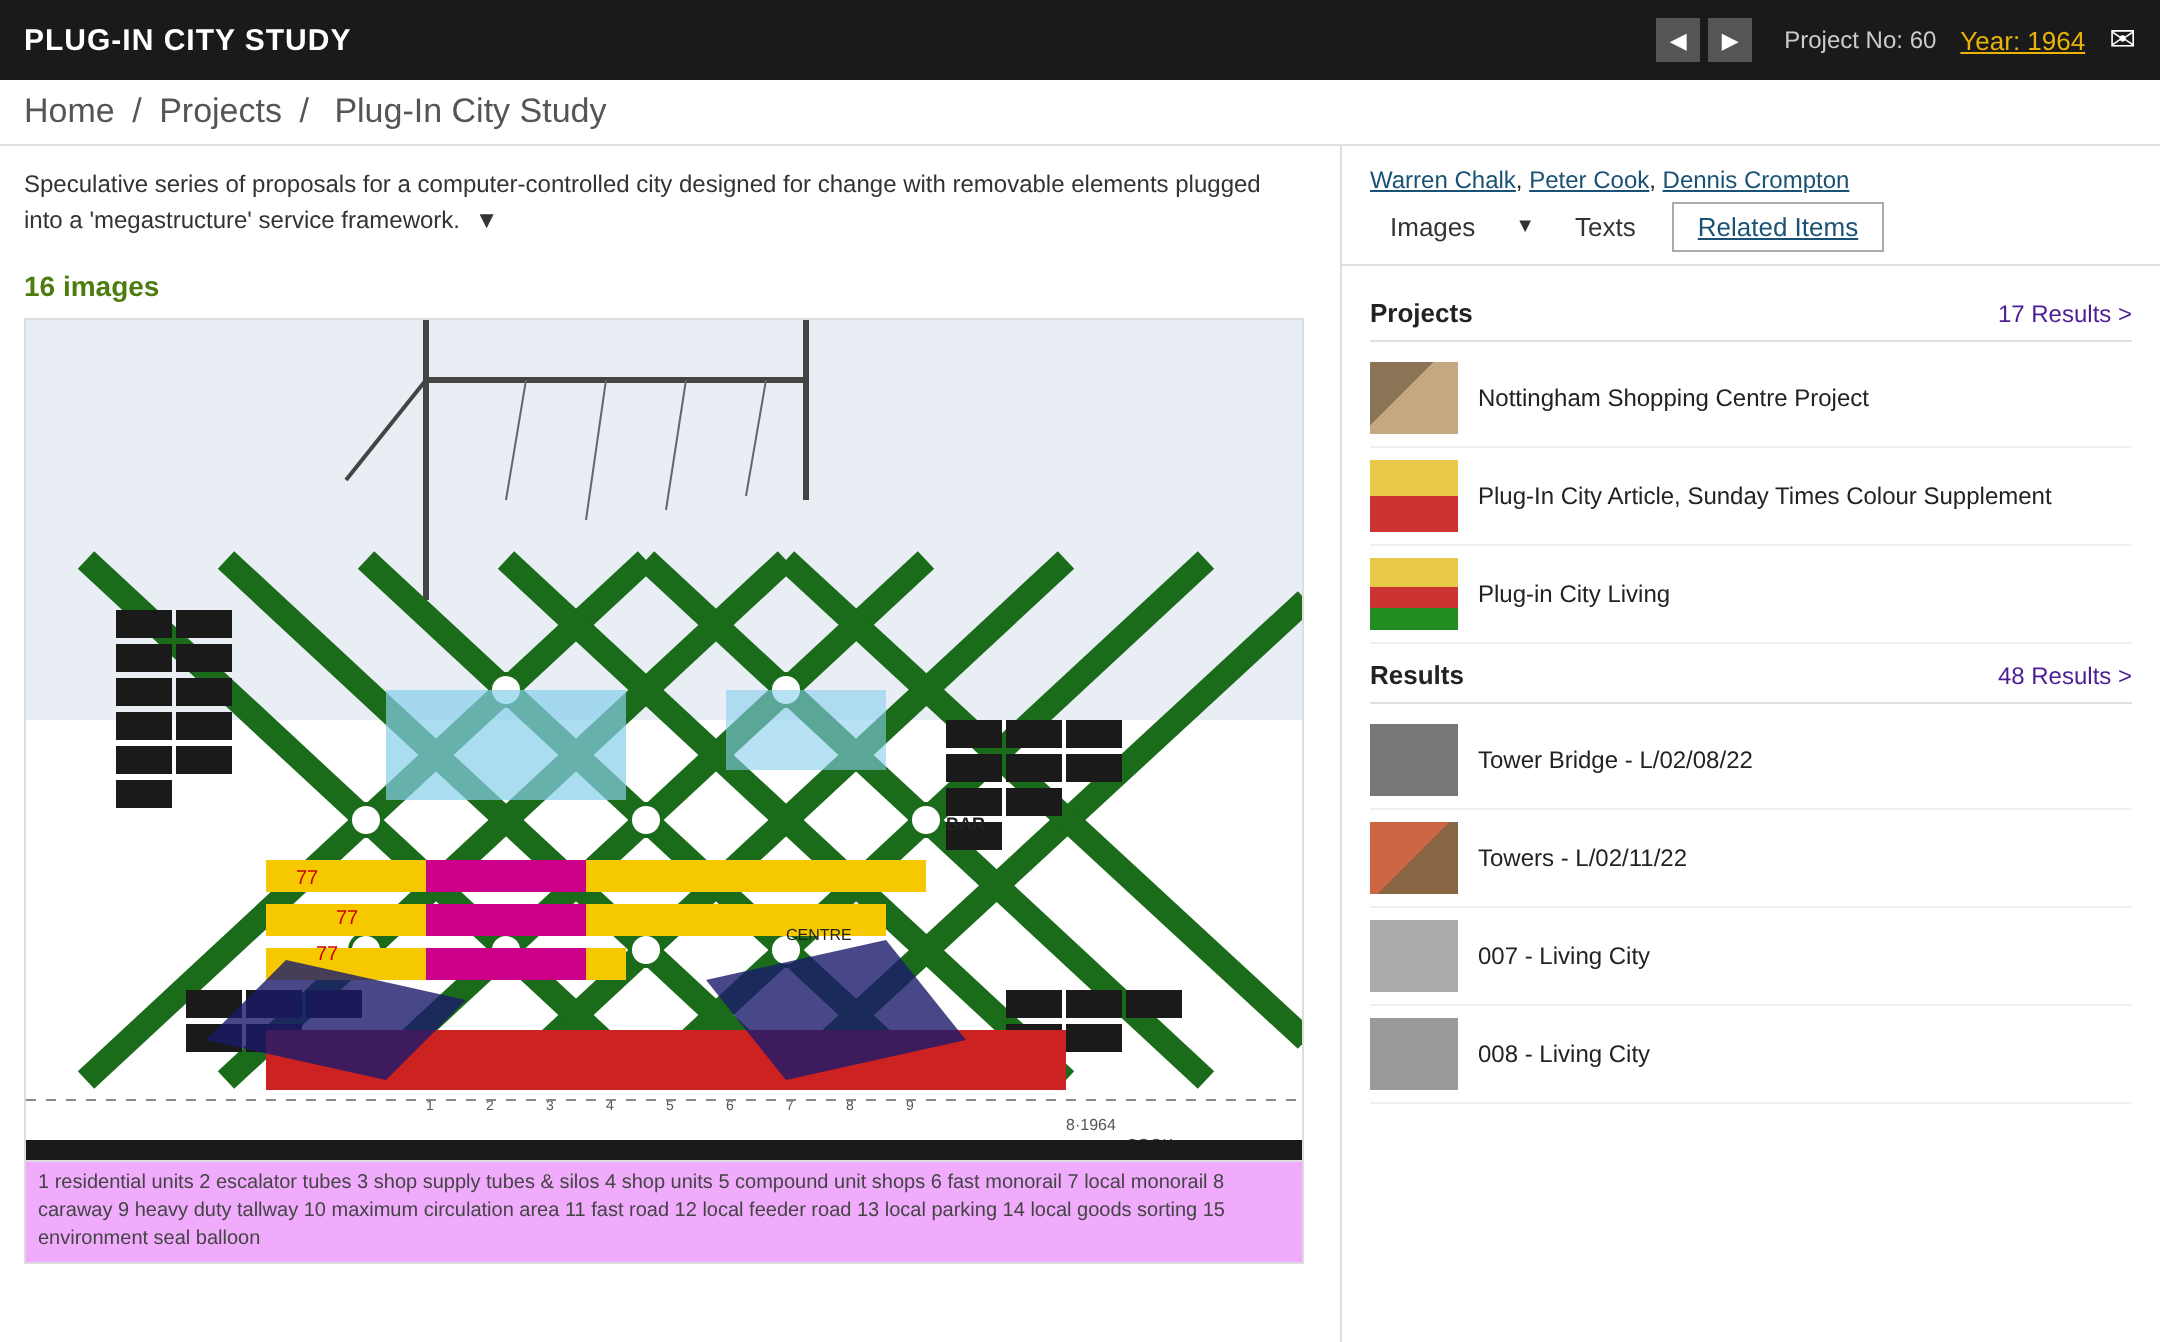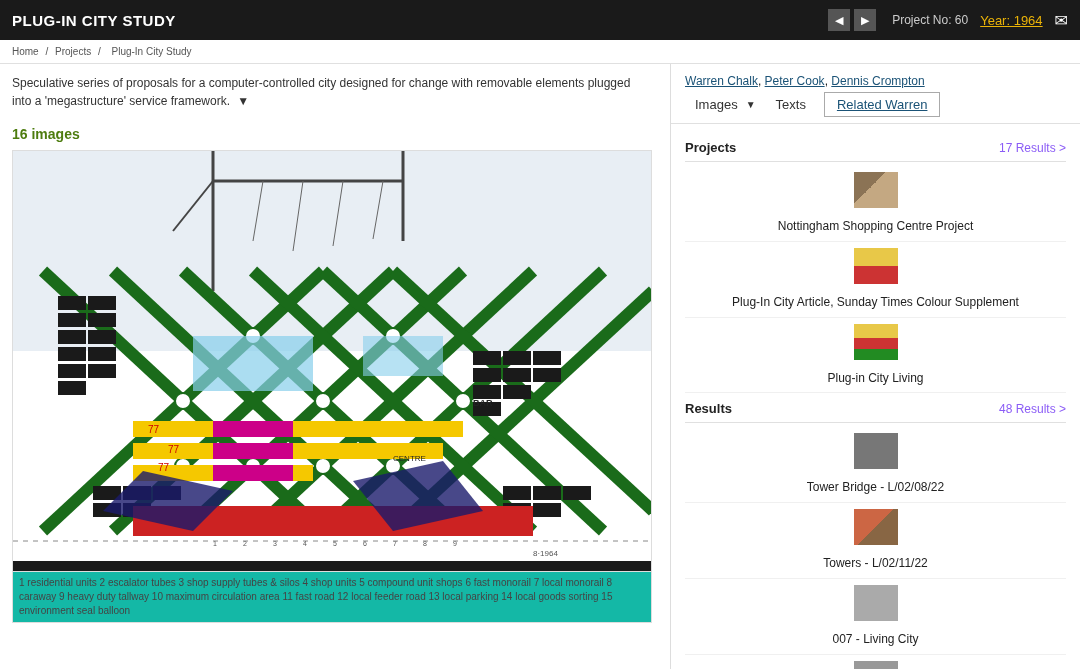--- a/index.html
+++ b/index.html
@@ -53,21 +53,21 @@
     }
     .mail-icon {
       color: #fff;
       font-size: 16px;
       cursor: pointer;
     }
 
     
     .breadcrumb {
       padding: 6px 12px;
-      font-size: 10px;
+      font-size: 17px;
       color: #555;
       border-bottom: 1px solid #e0e0e0;
     }
     .breadcrumb a {
       color: #555;
       text-decoration: none;
     }
     .breadcrumb span { margin: 0 4px; }
 
     
@@ -113,21 +113,21 @@
       width: 640px;
       height: 420px;
       position: relative;
       background: #fff;
       overflow: hidden;
     }
     .image-caption {
       font-size: 10px;
       color: #444;
       padding: 4px 6px;
-      background: #14b8a6;
+      background: #f0abfc;
       border-top: 1px solid #ddd;
       line-height: 1.4;
     }
 
     
     .right-panel {
       flex: 1;
       border-left: 1px solid #ddd;
       overflow-y: auto;
     }
@@ -149,21 +149,21 @@
       align-items: center;
       gap: 0;
     }
     .tab-item {
       font-size: 13px;
       padding: 4px 10px;
       cursor: pointer;
       color: #333;
       display: flex;
       align-items: center;
-      gap: 8px;
+      gap: 20px;
     }
     .tab-dropdown {
       font-size: 10px;
       color: #333;
     }
     .tab-related {
       border: 1px solid #aaa;
       padding: 4px 12px;
       font-size: 13px;
       cursor: pointer;
@@ -185,32 +185,31 @@
       border-bottom: 1px solid #e0e0e0;
       margin-bottom: 4px;
     }
     .section-title {
       font-weight: bold;
       font-size: 13px;
       color: #222;
     }
     .section-count {
       font-size: 12px;
-      color: #8b5cf6;
+      color: #4c1d95;
       cursor: pointer;
       text-decoration: none;
     }
     .related-item {
       display: flex;
       align-items: center;
       gap: 10px;
       padding: 6px 0;
       border-bottom: 1px solid #f0f0f0;
       cursor: pointer;
-      flex-direction: column;
     }
     .related-thumb {
       width: 44px;
       height: 36px;
       flex-shrink: 0;
       overflow: hidden;
       background: #ccc;
     }
     .related-label {
       font-size: 12px;
@@ -438,21 +437,21 @@
         <a href="#">Dennis Crompton</a>
       </div>
       <div class="tab-row">
         <div class="tab-item">
           <span>Images</span>
           <span class="tab-dropdown">▼</span>
         </div>
         <div class="tab-item">
           <span>Texts</span>
         </div>
-        <button class="tab-related">Related Warren</button>
+        <button class="tab-related">Related Items</button>
       </div>
     </div>
 
     <div class="related-section">
 
       <div class="section-header">
         <span class="section-title">Projects</span>
         <a href="#" class="section-count">17 Results &gt;</a>
       </div>
 

